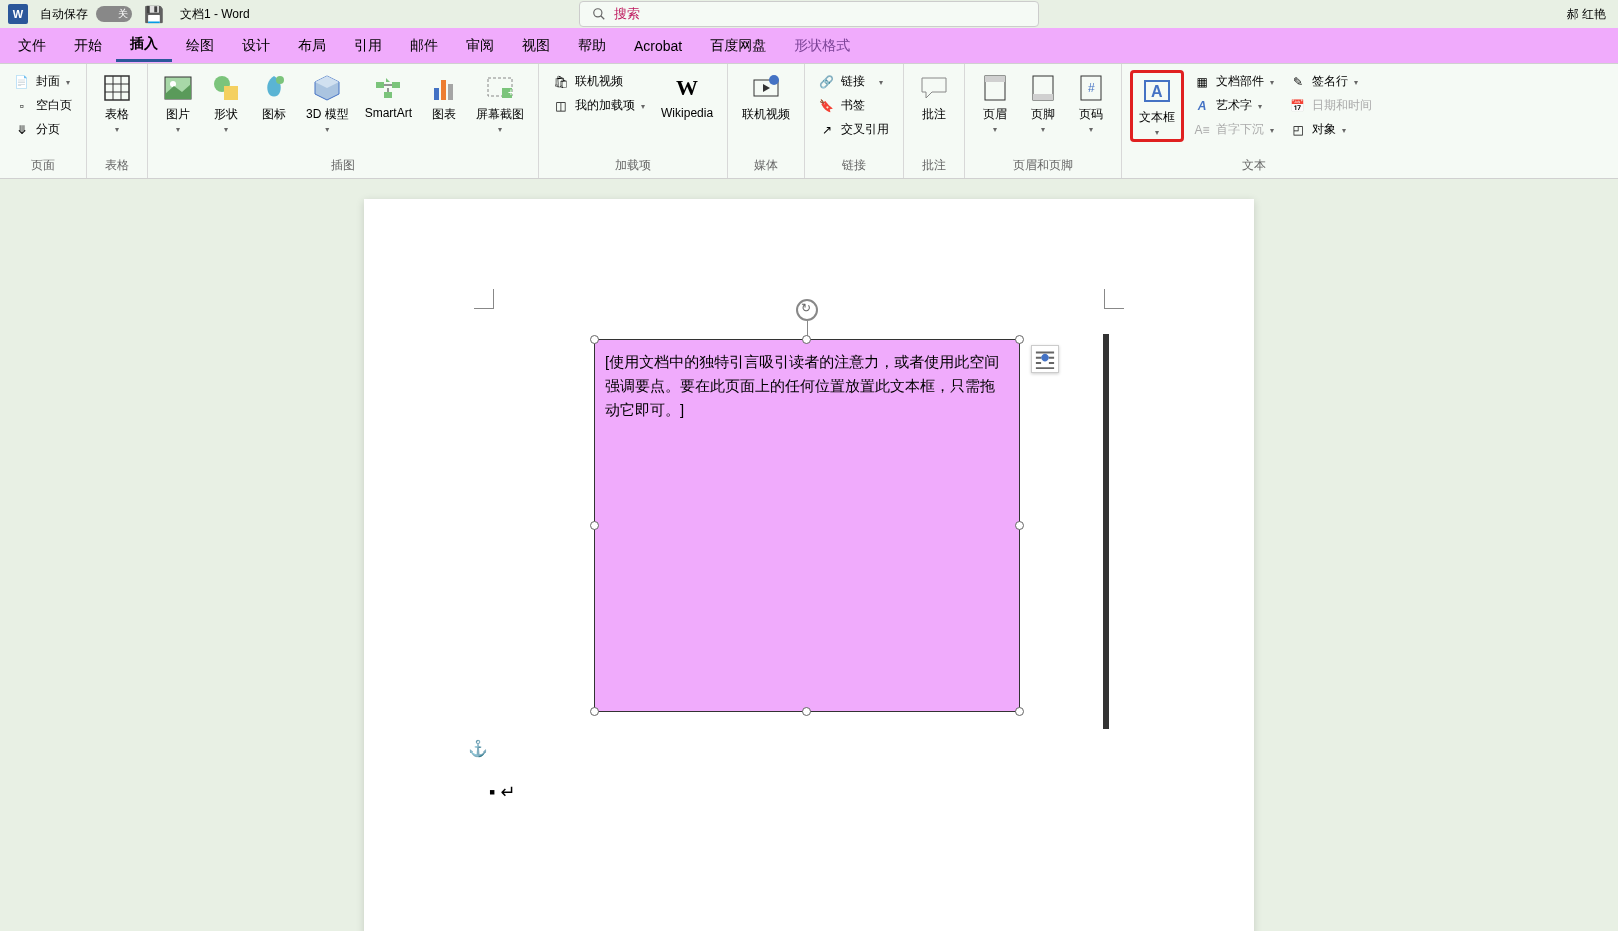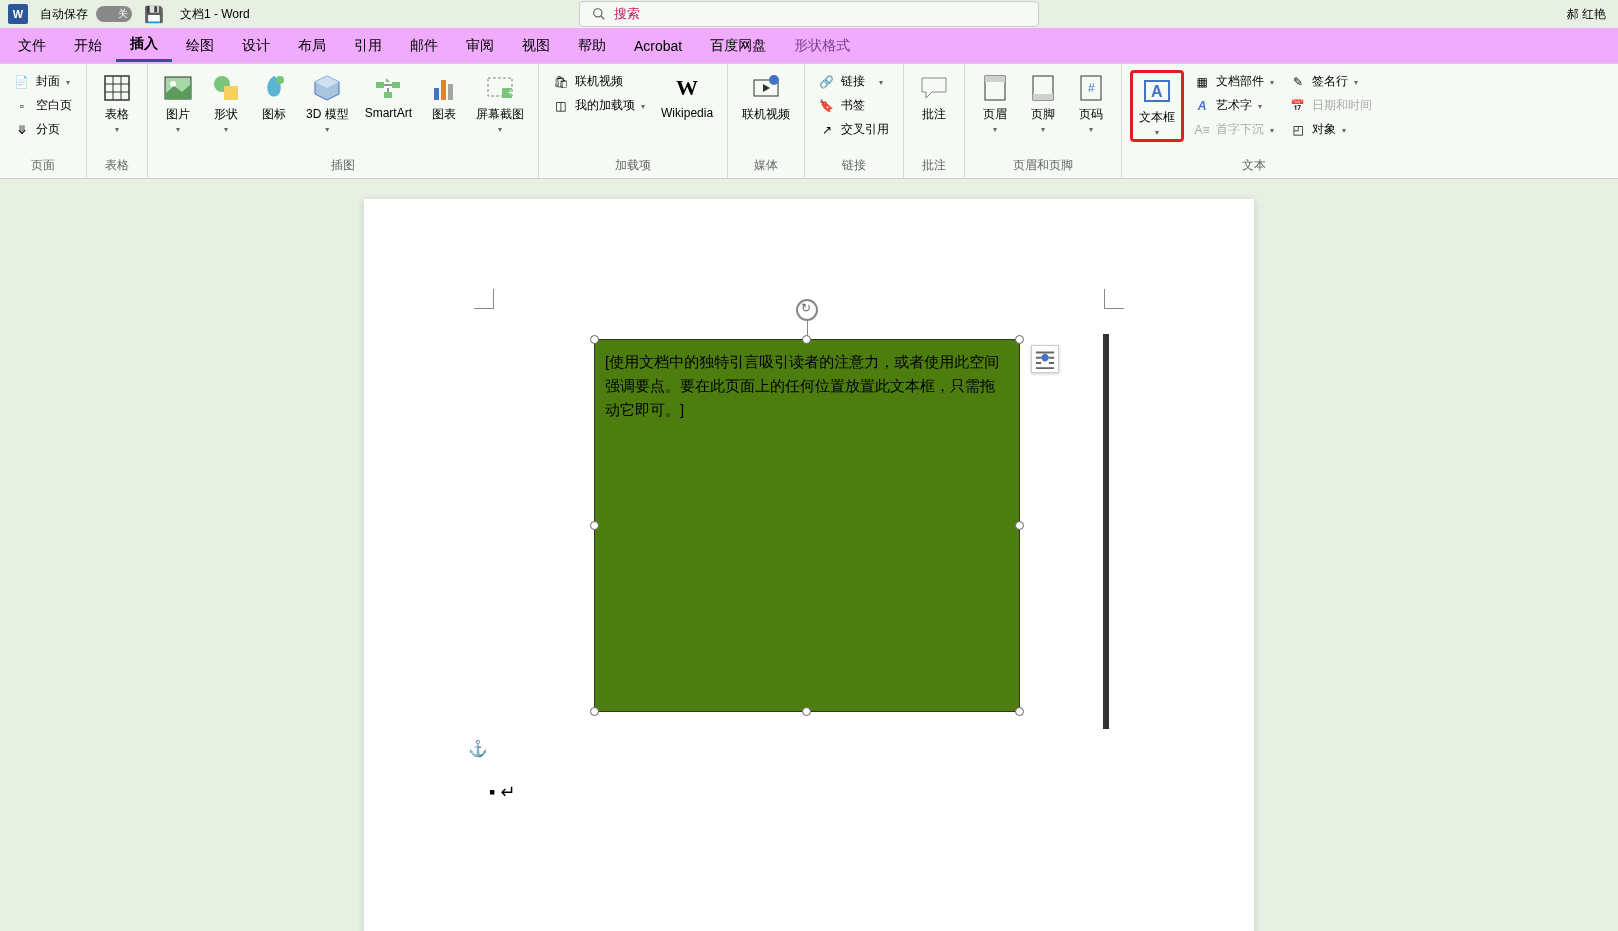--- a/index.html
+++ b/index.html
@@ -45,21 +45,21 @@
     .page-corner { position: absolute; width: 20px; height: 20px; border-color: #888; }
     .corner-tl { top: 90px; left: 110px; border-bottom: 1px solid #888; border-right: 1px solid #888; }
     .corner-tr { top: 90px; right: 130px; border-bottom: 1px solid #888; border-left: 1px solid #888; }
     
     .vertical-bar { position: absolute; right: 145px; top: 135px; width: 6px; height: 395px; background: #333; }
     
     .textbox-wrap { position: absolute; left: 230px; top: 140px; }
     .rotate-handle { position: absolute; top: -40px; left: 50%; transform: translateX(-50%); width: 22px; height: 22px; border: 2px solid #888; border-radius: 50%; }
     .rotate-handle::after { content: '↻'; position: absolute; font-size: 12px; left: 3px; top: 0px; color: #666; }
     .rotate-line { position: absolute; top: -18px; left: 50%; width: 1px; height: 18px; background: #888; }
-    .textbox { width: 426px; height: 373px; border: 1px solid #333; background: #4d7c0f; position: relative; }
+    .textbox { width: 426px; height: 373px; border: 1px solid #333; background: #f0abfc; position: relative; }
     .handle { position: absolute; width: 9px; height: 9px; background: white; border: 1px solid #666; border-radius: 50%; }
     .h-nw { top: -5px; left: -5px; }
     .h-n { top: -5px; left: calc(50% - 5px); }
     .h-ne { top: -5px; right: -5px; }
     .h-w { top: calc(50% - 5px); left: -5px; }
     .h-e { top: calc(50% - 5px); right: -5px; }
     .h-sw { bottom: -5px; left: -5px; }
     .h-s { bottom: -5px; left: calc(50% - 5px); }
     .h-se { bottom: -5px; right: -5px; }
     .textbox-content { padding: 10px; font-size: 15px; line-height: 1.6; }

